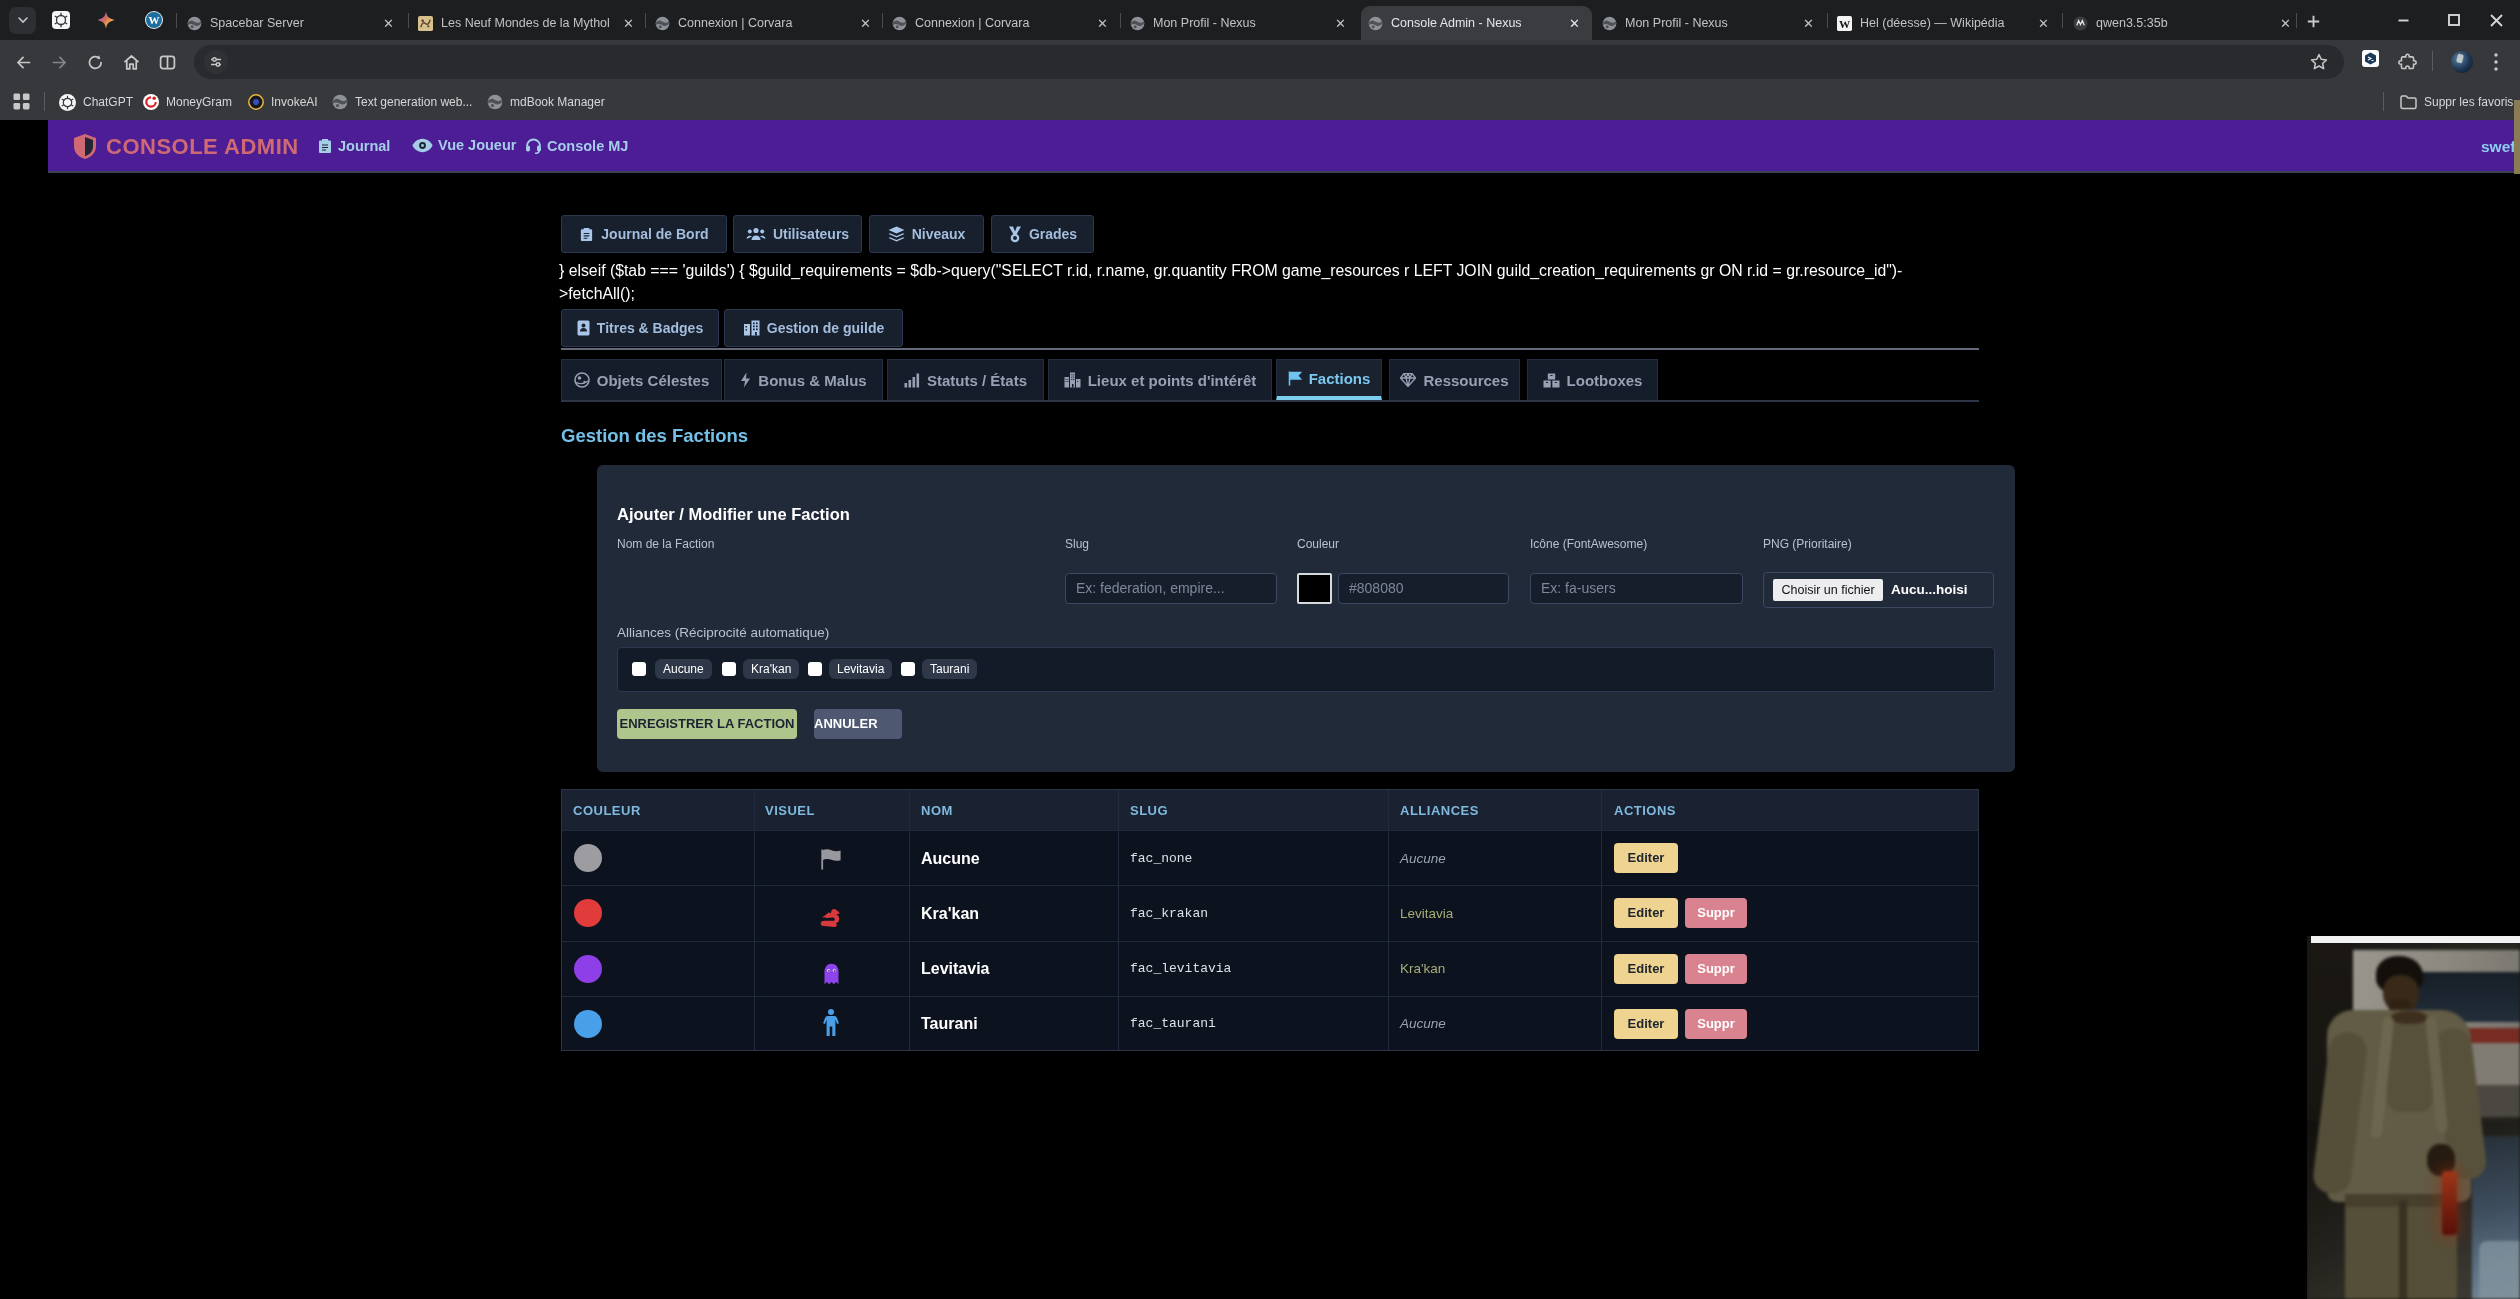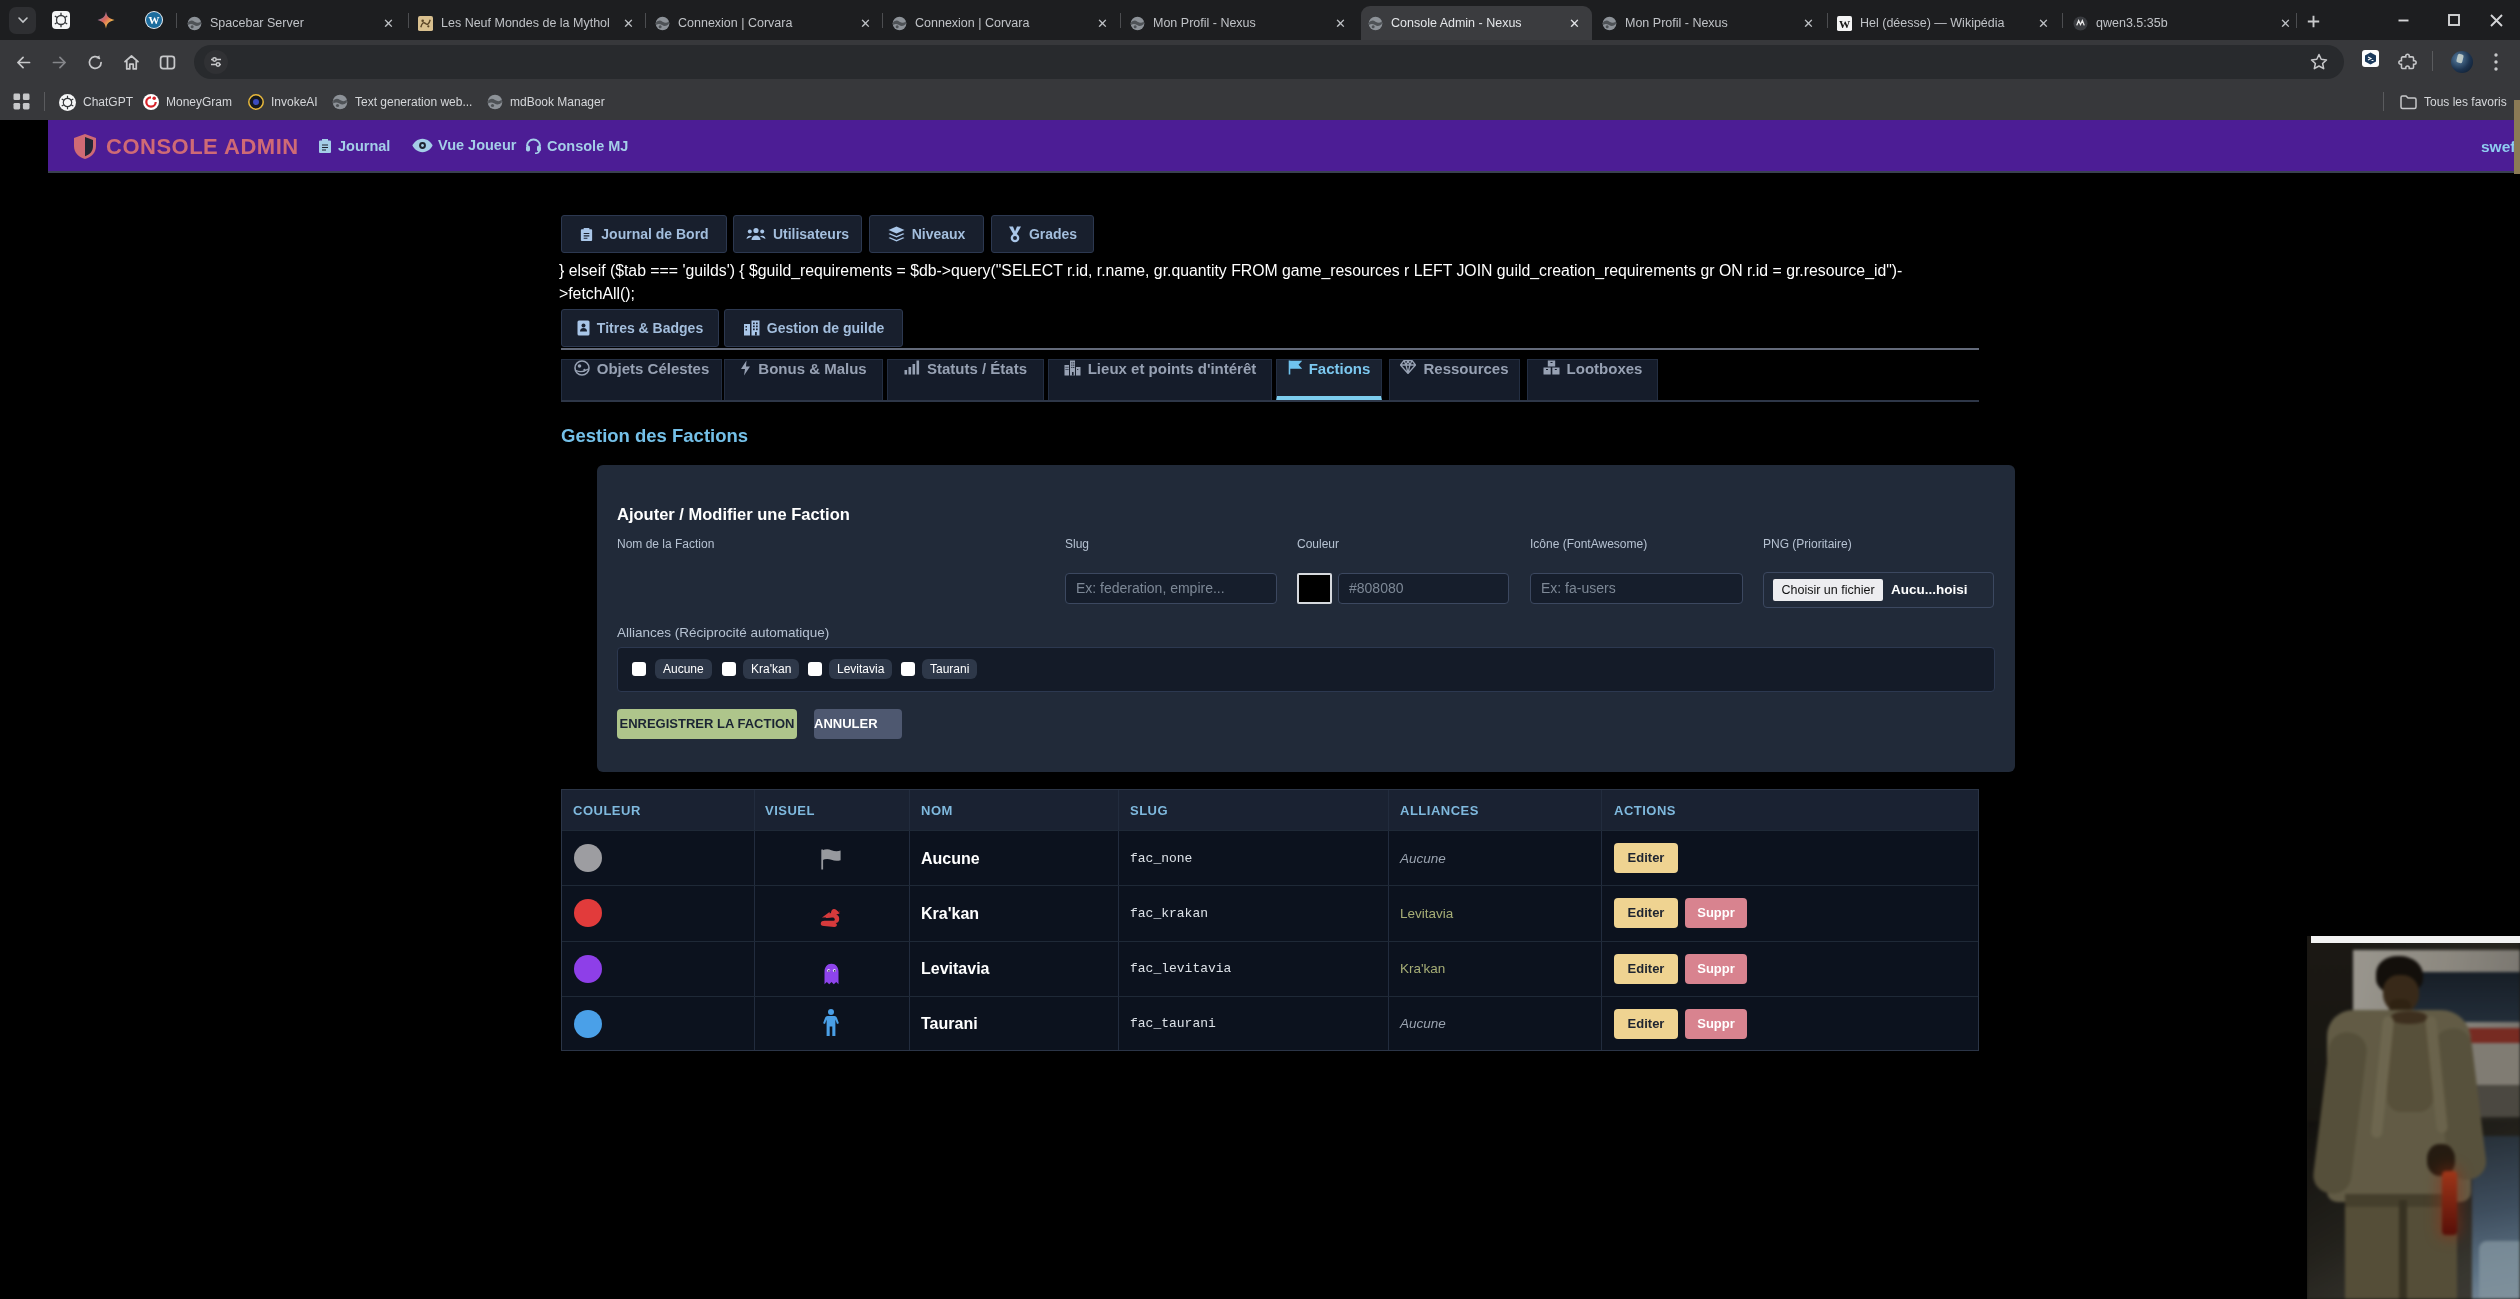--- a/index.html
+++ b/index.html
@@ -38,21 +38,21 @@
   display:flex; align-items:center; }
 .hnav svg { margin-right:5px; }
 #username { position:absolute; top:18px; left:2433px; color:#8fcdf0; font-weight:bold; font-size:15.5px; }
 
 .cbtn { position:absolute; height:38px; background:#181f2d; border:1px solid #2c3850; border-radius:3px;
   color:#a3bedd; font-weight:bold; font-size:14px; display:flex; align-items:center; justify-content:center; }
 .cbtn svg { margin-right:7px; }
 #code { position:absolute; left:559px; top:260px; width:1420px; color:#fff; font-size:15.8px; line-height:22.5px; }
 
 .ptab { position:absolute; top:359px; height:42px; background:#151c2a; border:1px solid #232e42;
-  color:#97a1b3; font-weight:bold; font-size:15px; display:flex; align-items:flex-start; justify-content:center; }
+  color:#97a1b3; font-weight:bold; font-size:15px; display:flex; align-items:center; justify-content:center; }
 .ptab svg { margin-right:7px; }
 .ptab.act { background:#1a2230; color:#7cc8ef; border-bottom:5px solid #7ccdee; }
 #tabline { position:absolute; left:561px; top:400px; width:1418px; height:2px; background:#2e3748; }
 #secttitle { position:absolute; left:561px; top:425px; color:#74c0e8; font-weight:bold; font-size:18.5px; }
 
 #panel { position:absolute; left:561px; top:465px; width:1418px; height:307px; background:#212a39; border-radius:6px;margin-left:36px; }
 #paneltitle { position:absolute; left:20px; top:40px; color:#fff; font-weight:bold; font-size:16.5px; }
 .flabel { position:absolute; top:72px; color:#b6c2d2; font-size:12px; }
 .finput { position:absolute; top:108px; height:31px; background:#161e2c; border:1px solid #3c4860;
   border-radius:4px; color:#7d8896; font-size:14px; line-height:29px; padding-left:10px; }
@@ -344,21 +344,21 @@
         <path d="M1.2 6.5 Q4.5 3.5 8 6 Q12 8.5 14.8 5.5 L14.8 8.5 Q11 12 7.5 9.5 Q4 7.5 1.2 9.5 Z" fill="#4e5256"></path>
         <circle cx="5.5" cy="11.5" r="1.6" fill="#4e5256"></circle>
       </svg>
     <span>mdBook Manager</span>
   </div>
   <div class="abs" style="left:2383px;top:8px;width:1px;height:19px;background:#5a5b5e;"></div>
   <div class="bm" style="left:2400px">
     <svg class="bmi" width="17" height="15" viewBox="0 0 17 15">
         <path d="M1 2.5 A1.5 1.5 0 0 1 2.5 1 H6 L8 3 H14.5 A1.5 1.5 0 0 1 16 4.5 V12 A1.5 1.5 0 0 1 14.5 13.5 H2.5 A1.5 1.5 0 0 1 1 12 Z" fill="none" stroke="#c7c8ca" stroke-width="1.5"></path>
       </svg>
-    <span>Tous les favoris</span>
+    <span>Suppr les favoris</span>
   </div>
 </div>
 <div id="appheader">
   <div id="brand">
     <svg width="26" height="27" viewBox="0 0 26 27">
         <path d="M13 1 L24 5 V13 C24 20 19 24.5 13 26 C7 24.5 2 20 2 13 V5 Z" fill="#cf6a75"></path>
         <path d="M13 4 L21 7 V13 C21 18.5 17.5 21.8 13 23.2 Z" fill="#202634"></path>
       </svg>
     <span id="brandtxt">CONSOLE ADMIN</span>
   </div>

